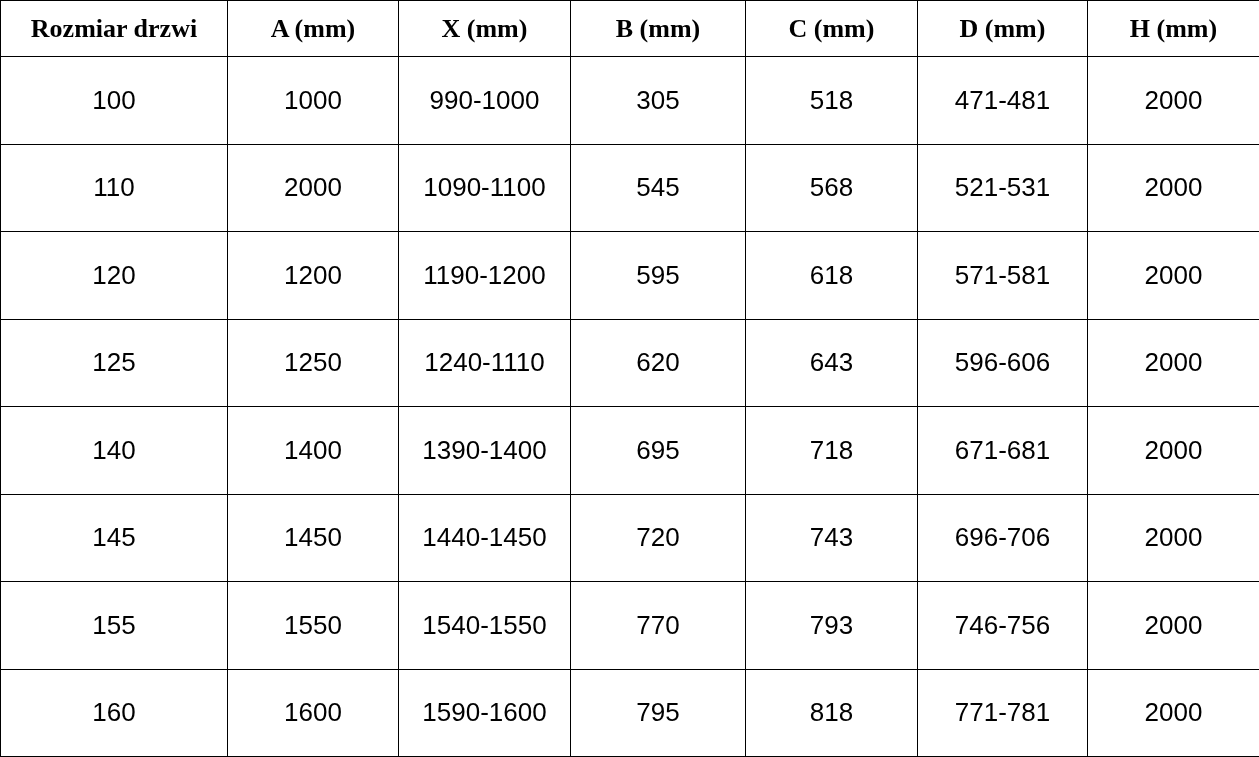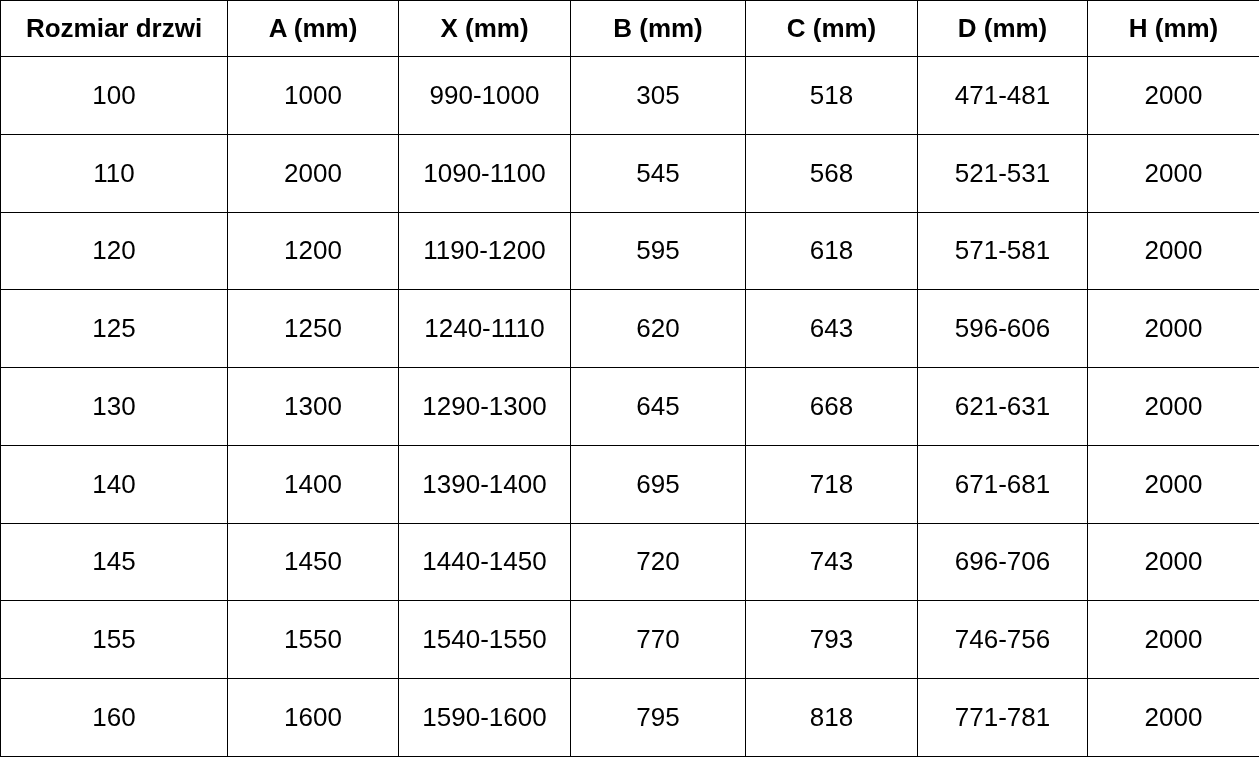--- a/index.html
+++ b/index.html
@@ -27,20 +27,21 @@
     vertical-align: middle;
     color: #000000;
     padding: 0;
     overflow: hidden;
     white-space: nowrap;
   }
   table.size-table th {
     font-size: 26px;
     font-weight: 700;
     height: 55px;
+    font-family: Liberation Serif, serif;
   }
   table.size-table td {
     font-size: 26px;
     font-weight: 400;
     height: 54px;
   }
 </style>
 </head>
 <body>
 
@@ -96,29 +97,20 @@
       <tr>
         <td>125</td>
         <td>1250</td>
         <td>1240-1110</td>
         <td>620</td>
         <td>643</td>
         <td>596-606</td>
         <td>2000</td>
       </tr>
       <tr>
-        <td>130</td>
-        <td>1300</td>
-        <td>1290-1300</td>
-        <td>645</td>
-        <td>668</td>
-        <td>621-631</td>
-        <td>2000</td>
-      </tr>
-      <tr>
         <td>140</td>
         <td>1400</td>
         <td>1390-1400</td>
         <td>695</td>
         <td>718</td>
         <td>671-681</td>
         <td>2000</td>
       </tr>
       <tr>
         <td>145</td>

